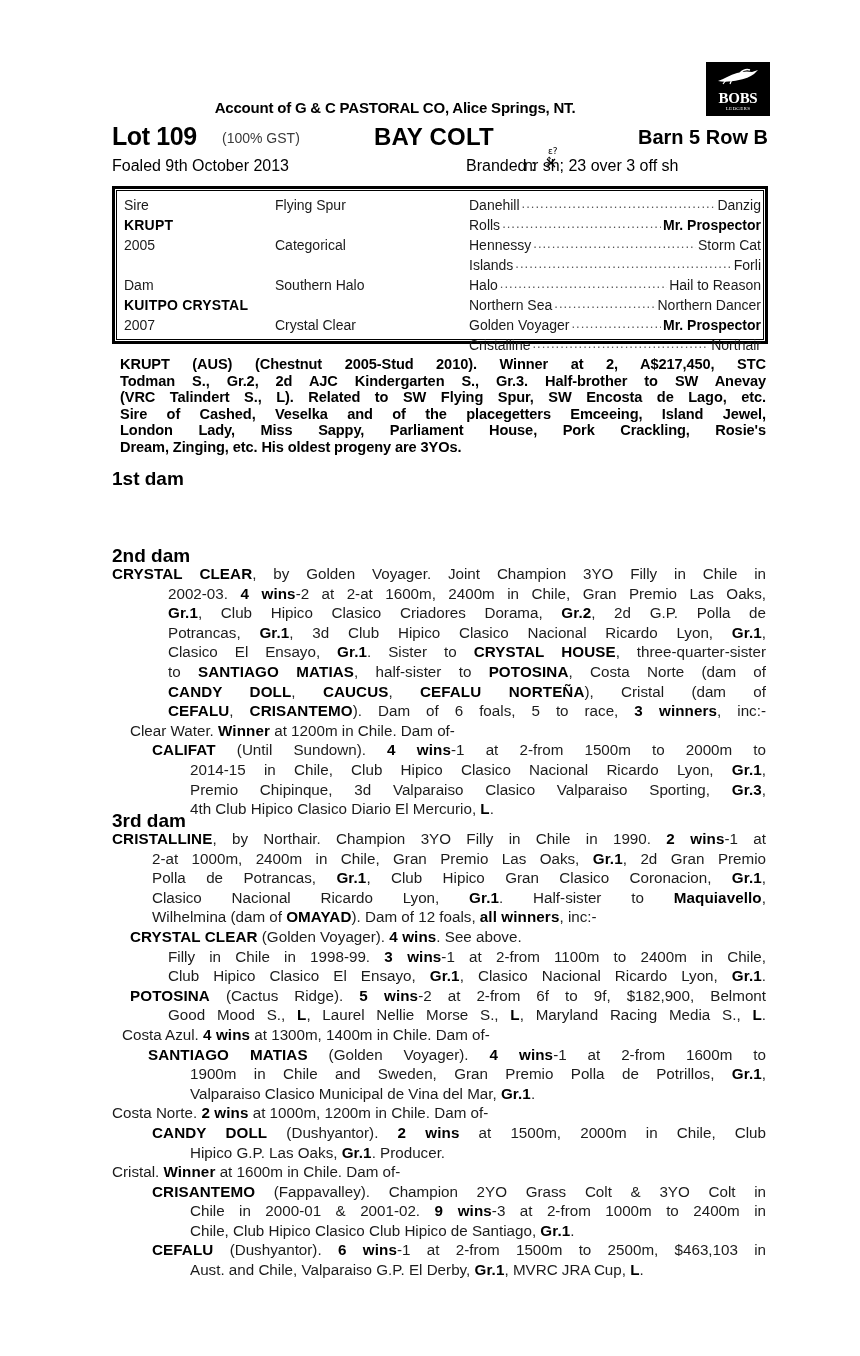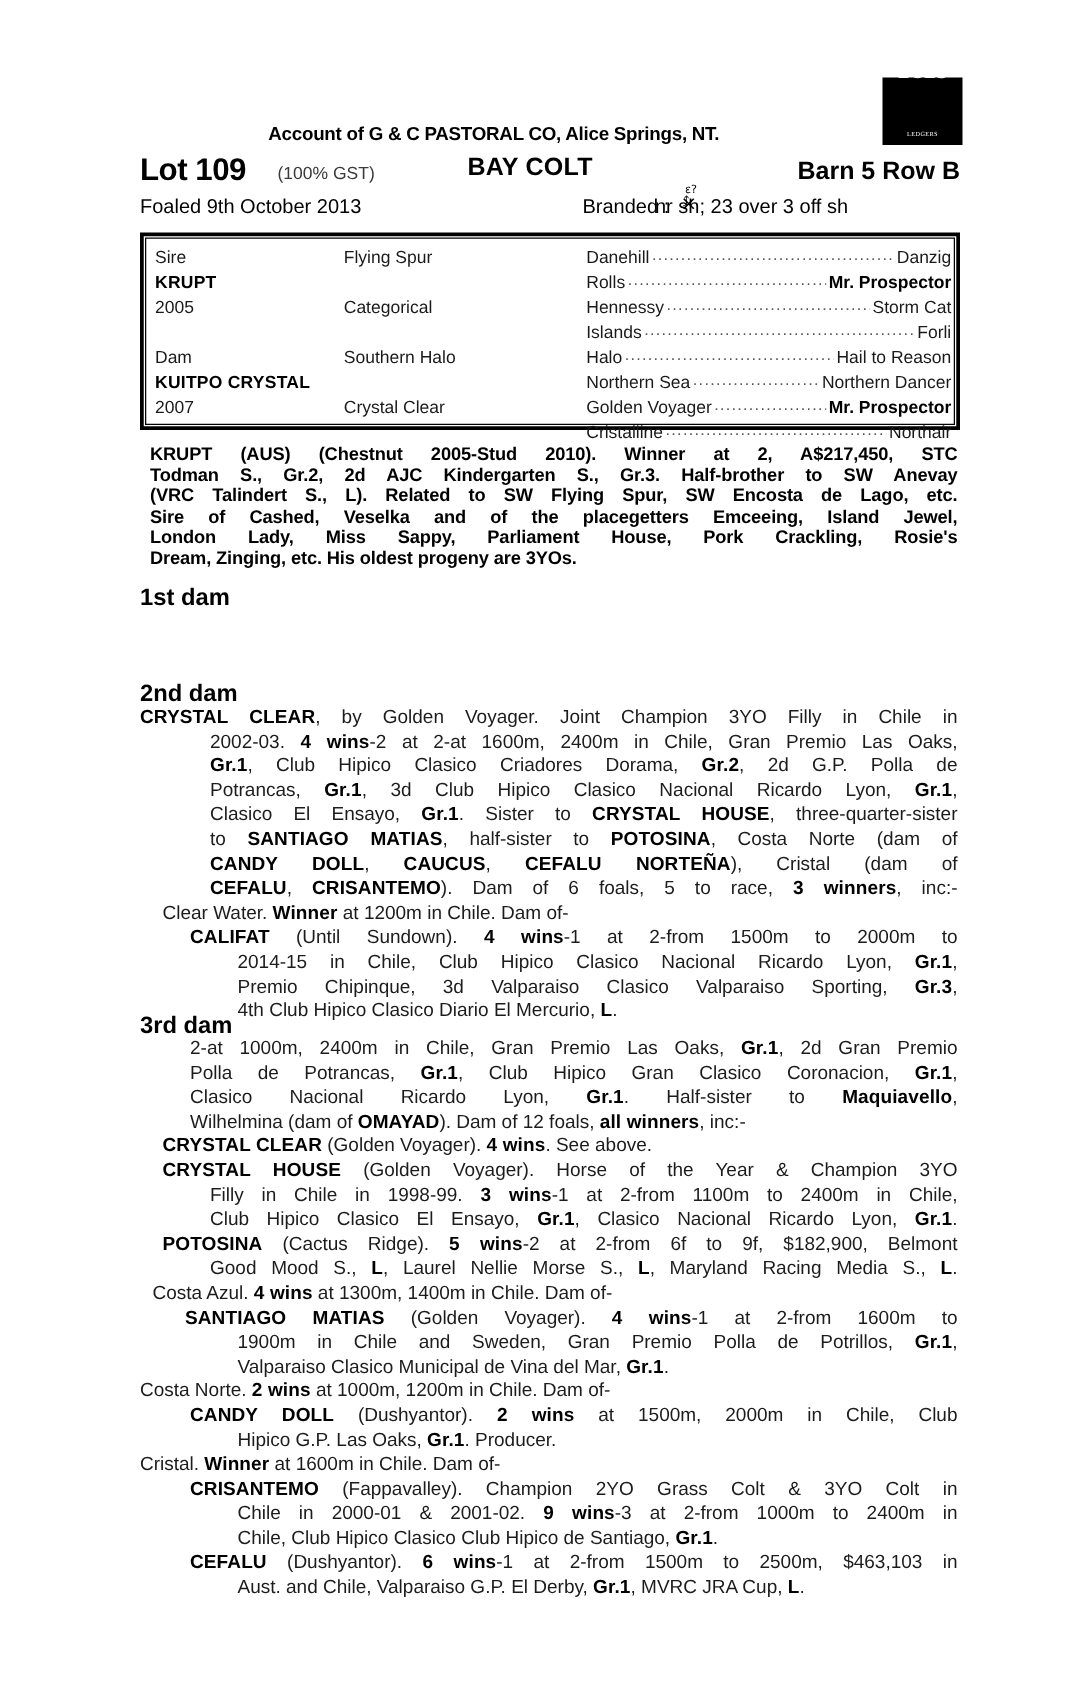--- a/index.html
+++ b/index.html
@@ -31,21 +31,20 @@
     width: 64px;
     height: 54px;
     background: #000000;
     color: #ffffff;
     display: flex;
     flex-direction: column;
     align-items: center;
     justify-content: flex-end;
     padding-bottom: 4px;
     box-sizing: border-box;
-    gap: 40px;
   }
   .bobs-logo .bobs-horse {
     display: block;
     margin-bottom: 1px;
   }
   .bobs-logo .bobs-word {
     font-size: 15px;
     font-weight: bold;
     letter-spacing: -0.3px;
     line-height: 14px;
@@ -88,21 +87,21 @@
     position: absolute;
     left: 110px;
     top: 8px;
     font-size: 14px;
     color: #3a3a3a;
   }
   .colt-type {
     position: absolute;
     left: 262px;
     top: 1px;
-    font-size: 20px;
+    font-size: 24px;
     font-weight: bold;
     letter-spacing: 0.2px;
   }
   .barn-row {
     position: absolute;
     right: 0;
     top: 4px;
     font-size: 20px;
     font-weight: bold;
   }
@@ -389,38 +388,38 @@
       <div style="padding-left: 78px;">
         <span class="ln j">Premio Chipinque, 3d Valparaiso Clasico Valparaiso Sporting, <b>Gr.3</b>,</span>
       </div>
       <div style="padding-left: 78px;">
         <span class="ln">4th Club Hipico Clasico Diario El Mercurio, <b>L</b>.</span>
       </div>
     </div>
 
   <div class="sec-head" style="top:810px;">3rd dam</div>
   <div class="blk" id="dam3" style="left:112px; top:829px; width:654px;">
+      <div style="padding-left: 0px;">
+        <span class="ln j"><b>CRISTALLINE</b>, by Northair. Champion 3YO Filly in Chile in 1990. <b>2 wins</b>-1 at</span>
+      </div>
       <div style="padding-left: 40px;">
         <span class="ln j">2-at 1000m, 2400m in Chile, Gran Premio Las Oaks, <b>Gr.1</b>, 2d Gran Premio</span>
       </div>
       <div style="padding-left: 40px;">
         <span class="ln j">Polla de Potrancas, <b>Gr.1</b>, Club Hipico Gran Clasico Coronacion, <b>Gr.1</b>,</span>
       </div>
       <div style="padding-left: 40px;">
         <span class="ln j">Clasico Nacional Ricardo Lyon, <b>Gr.1</b>. Half-sister to <b>Maquiavello</b>,</span>
       </div>
       <div style="padding-left: 40px;">
         <span class="ln">Wilhelmina (dam of <b>OMAYAD</b>). Dam of 12 foals, <b>all winners</b>, inc:-</span>
       </div>
       <div style="padding-left: 18px;">
         <span class="ln"><b>CRYSTAL CLEAR</b> (Golden Voyager). <b>4 wins</b>. See above.</span>
       </div>
-      <div style="padding-left: 18px;">
-        <span class="ln j"><b>CRYSTAL HOUSE</b> (Golden Voyager). Horse of the Year &amp; Champion 3YO</span>
-      </div>
       <div style="padding-left: 56px;">
         <span class="ln j">Filly in Chile in 1998-99. <b>3 wins</b>-1 at 2-from 1100m to 2400m in Chile,</span>
       </div>
       <div style="padding-left: 56px;">
         <span class="ln j">Club Hipico Clasico El Ensayo, <b>Gr.1</b>, Clasico Nacional Ricardo Lyon, <b>Gr.1</b>.</span>
       </div>
       <div style="padding-left: 18px;">
         <span class="ln j"><b>POTOSINA</b> (Cactus Ridge). <b>5 wins</b>-2 at 2-from 6f to 9f, $182,900, Belmont</span>
       </div>
       <div style="padding-left: 56px;">

